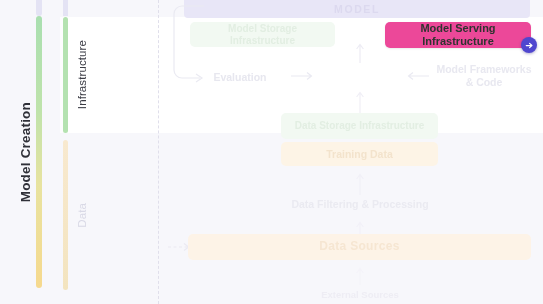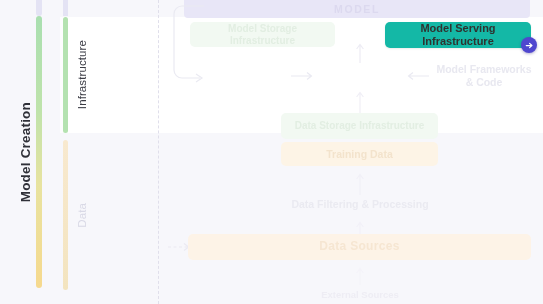--- a/index.html
+++ b/index.html
@@ -73,21 +73,21 @@
   .node{
     position:absolute;border-radius:5px;
     display:flex;align-items:center;justify-content:center;
     text-align:center;line-height:1.15;
     box-sizing:border-box;padding:2px 6px;
   }
   .node span{display:block;}
 
   
   .node.active{
-    background:#14b8a6;
+    background:#ec4899;
     box-shadow:0 1px 2px rgba(60,80,60,.10);
   }
   .node.active span{font-size:11px;font-weight:600;color:#2f3330;}
   .node.faded-green{background:#f2f9f2;}
   .node.faded-green span{color:#e2eee2;}
   .node.faded-amber{background:#fdf4e6;}
   .node.faded-amber span{color:#f3e3cc;}
   .node.faded-amber-2{background:#fdf3e7;}
   .node.faded-amber-2 span{color:#f6e6d2;}
 
@@ -155,20 +155,23 @@
   <div class="node active" style="left:385px;top:22px;width:146px;height:26px;">
     <span>Model Serving Infrastructure</span>
   </div>
 
   <div class="cursor-btn">
     <svg width="11" height="11" viewBox="0 0 11 11">
       <path d="M2.3 5.5 H7.4 M5.6 3.4 L7.9 5.5 L5.6 7.6" stroke="#ffffff" stroke-width="1.25" fill="none" stroke-linecap="round" stroke-linejoin="round"></path>
     </svg>
   </div>
 
+  <div class="tnode faded-plain" style="left:196px;top:68px;width:88px;height:18px;">
+    <span style="color:#e7e7ef;font-size:10.5px;font-weight:600;">Evaluation</span>
+  </div>
 
   <div class="arrow" style="left:290px;top:70px;">
     <svg width="26" height="12" viewBox="0 0 26 12">
       <path d="M1 6 H21 M17 2.5 L21.5 6 L17 9.5" stroke="#eaeaf2" stroke-width="1.2" fill="none"></path>
     </svg>
   </div>
 
 
   <div class="arrow" style="left:406px;top:70px;">
     <svg width="24" height="12" viewBox="0 0 24 12">

